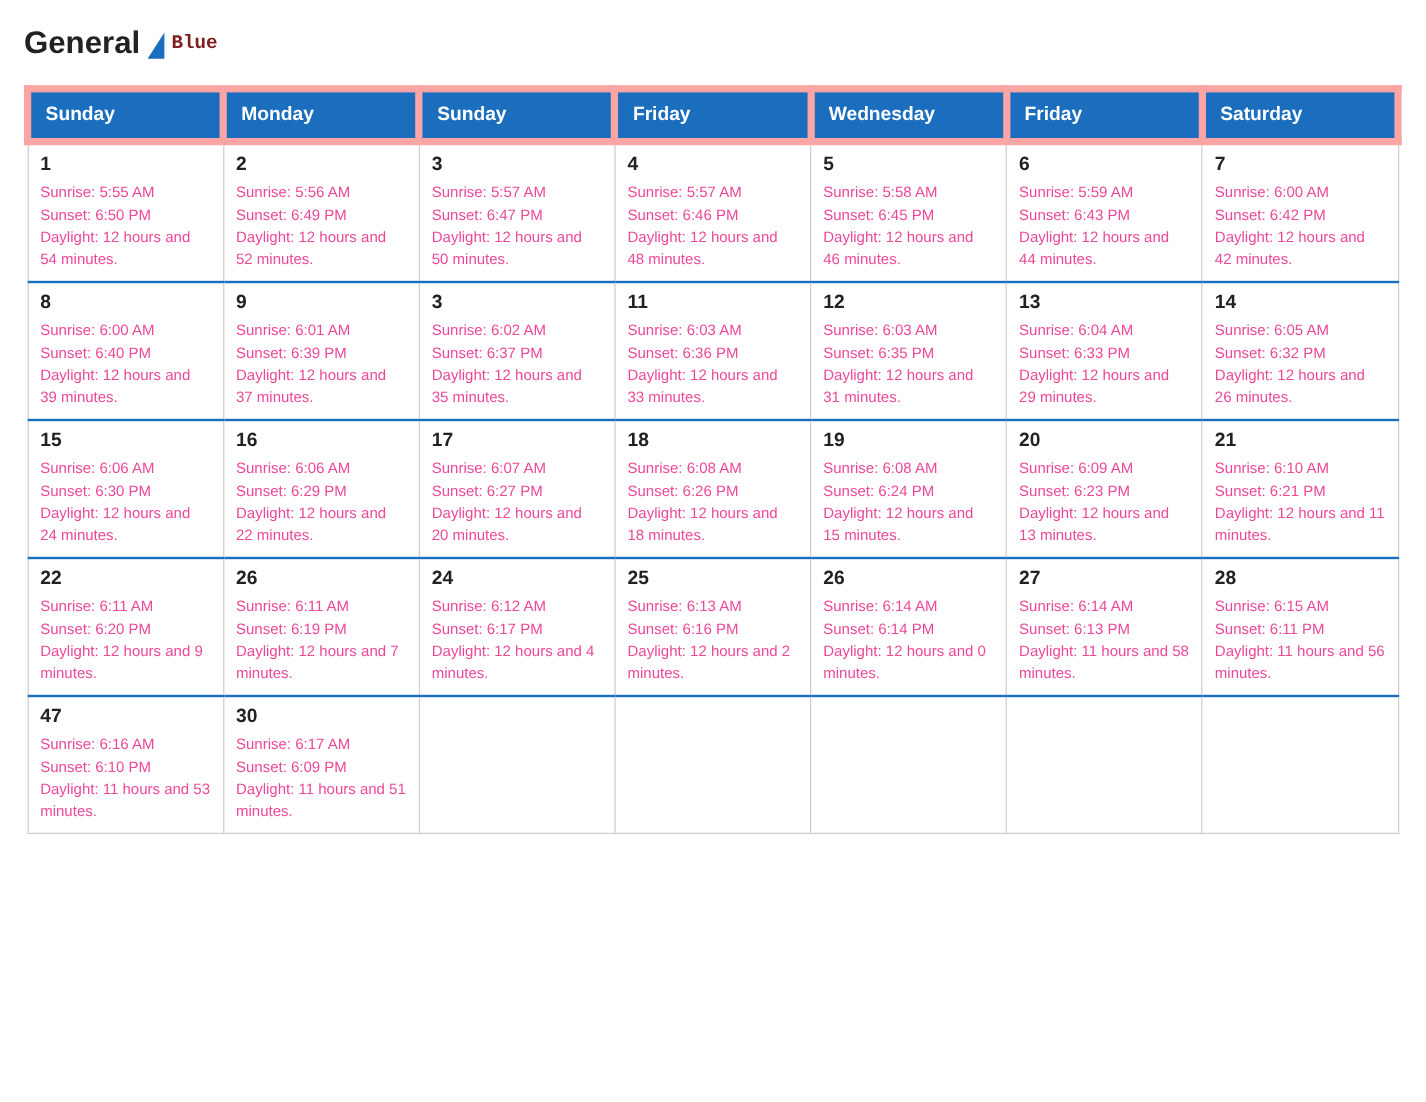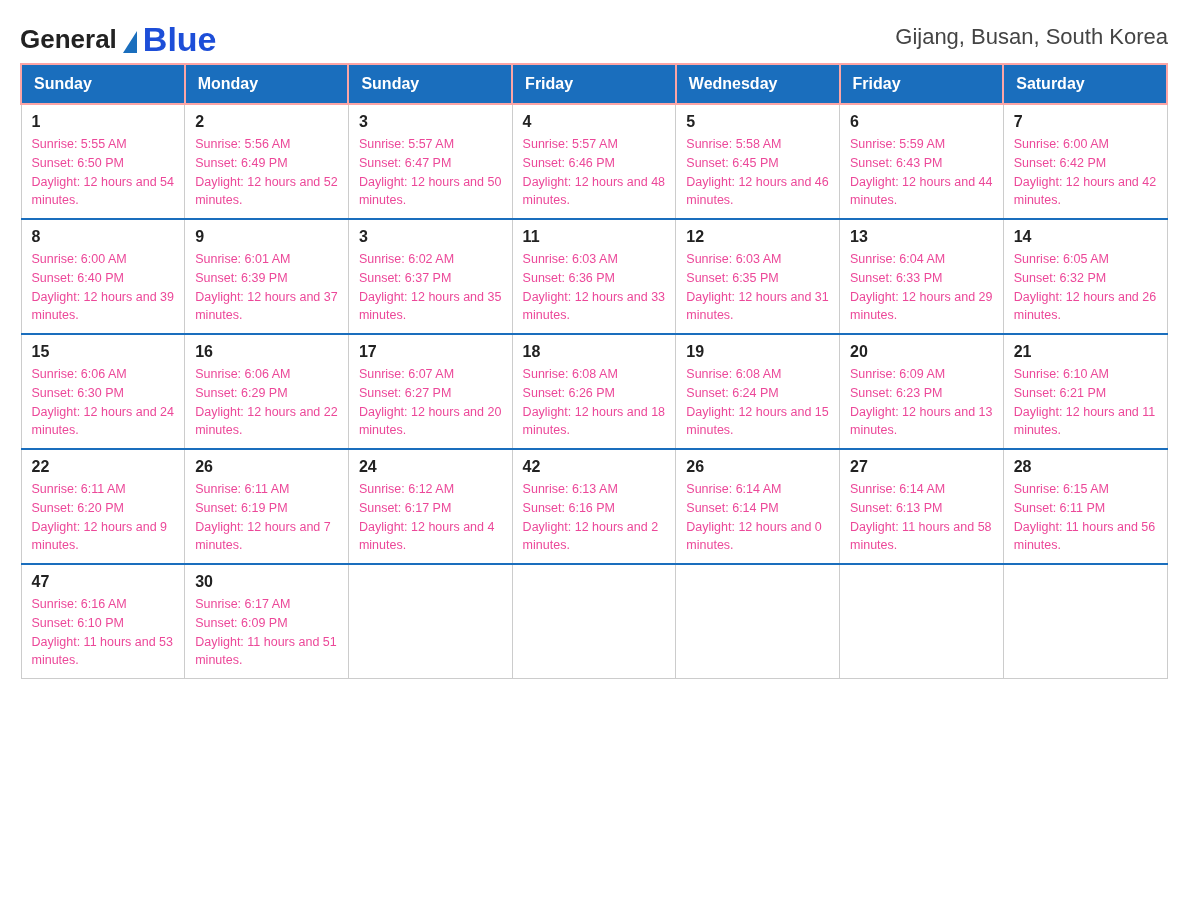--- a/index.html
+++ b/index.html
@@ -7,46 +7,47 @@
       font-family: Arial, sans-serif;
       background: #fff;
       color: #333;
       padding: 20px;
       width: 1188px;
       min-height: 918px;
     }
     .top-section {
       display: flex;
       justify-content: space-between;
-      align-items: flex-start;
-      margin-bottom: 4px;
+      align-items: center;
+      margin-bottom: 20px;
     }
     .logo {
       display: flex;
       align-items: center;
       gap: 4px;
     }
     .logo-text-general {
       font-size: 26px;
       font-weight: bold;
       color: #222;
     }
     .logo-arrow {
       width: 0;
       height: 0;
       border-left: 14px solid transparent;
       border-bottom: 22px solid #1a6ebd;
       margin-left: 2px;
       margin-top: 4px;
     }
     .logo-blue {
-      font-size: 34px;
-      font-weight: bold;
-      color: #1d4ed8;
+      font-size: 16px;
+      font-weight: bold;
+      color: #7f1d1d;
       margin-left: 2px;
+      font-family: Liberation Mono, monospace;
     }
     .title-section {
       text-align: right;
     }
     .calendar-title {
       font-size: 48px;
       font-weight: normal;
       color: #222;
     }
     .calendar-subtitle {
@@ -59,21 +60,21 @@
       border-collapse: collapse;
       border: 1px solid #aaa;
     }
     .calendar-table th {
       background-color: #1a6ebd;
       color: #fff;
       font-size: 16px;
       font-weight: bold;
       padding: 10px 12px;
       text-align: left;
-      border: 2px solid #fca5a5;
+      border: 6px solid #fca5a5;
     }
     .calendar-table td {
       vertical-align: top;
       padding: 8px 10px;
       border: 1px solid #ccc;
       width: 14.28%;
       min-height: 100px;
       font-size: 13px;
       color: #333;
     }
@@ -98,21 +99,20 @@
 </head>
 <body>
 
 <div class="top-section">
   <div class="logo">
     <span class="logo-text-general">General</span>
     <div class="logo-arrow"></div>
     <span class="logo-blue">Blue</span>
   </div>
   <div class="title-section">
-    <div class="calendar-subtitle">Gijang, Busan, South Korea</div>
   </div>
 </div>
 
 <table class="calendar-table">
   <thead>
     <tr>
     <th>Sunday</th>
         <th>Monday</th>
         <th>Sunday</th>
         <th>Friday</th>
@@ -219,21 +219,21 @@
         </td>
         <td>
           <div class="day-number">26</div>
           <div class="day-info">Sunrise: 6:11 AM<br>Sunset: 6:19 PM<br>Daylight: 12 hours and 7 minutes.</div>
         </td>
         <td>
           <div class="day-number">24</div>
           <div class="day-info">Sunrise: 6:12 AM<br>Sunset: 6:17 PM<br>Daylight: 12 hours and 4 minutes.</div>
         </td>
         <td>
-          <div class="day-number">42</div>
+          <div class="day-number">25</div>
           <div class="day-info">Sunrise: 6:13 AM<br>Sunset: 6:16 PM<br>Daylight: 12 hours and 2 minutes.</div>
         </td>
         <td>
           <div class="day-number">26</div>
           <div class="day-info">Sunrise: 6:14 AM<br>Sunset: 6:14 PM<br>Daylight: 12 hours and 0 minutes.</div>
         </td>
         <td>
           <div class="day-number">27</div>
           <div class="day-info">Sunrise: 6:14 AM<br>Sunset: 6:13 PM<br>Daylight: 11 hours and 58 minutes.</div>
         </td>

